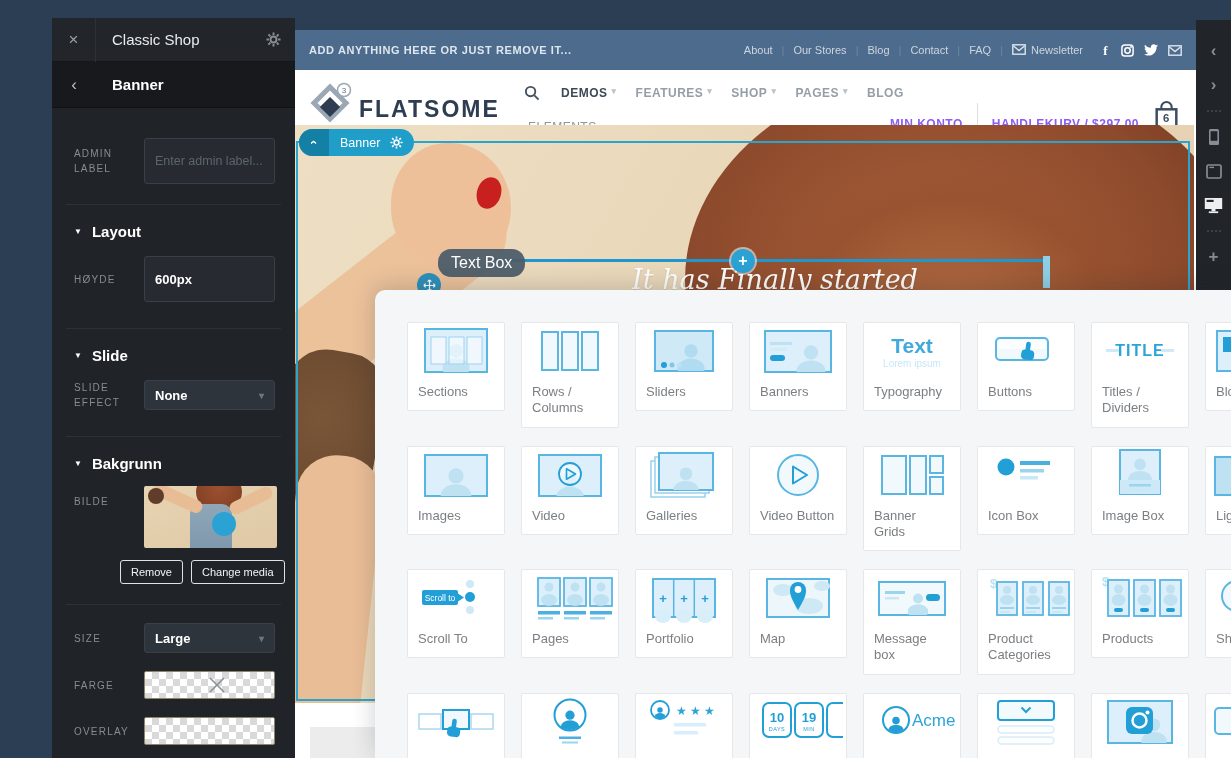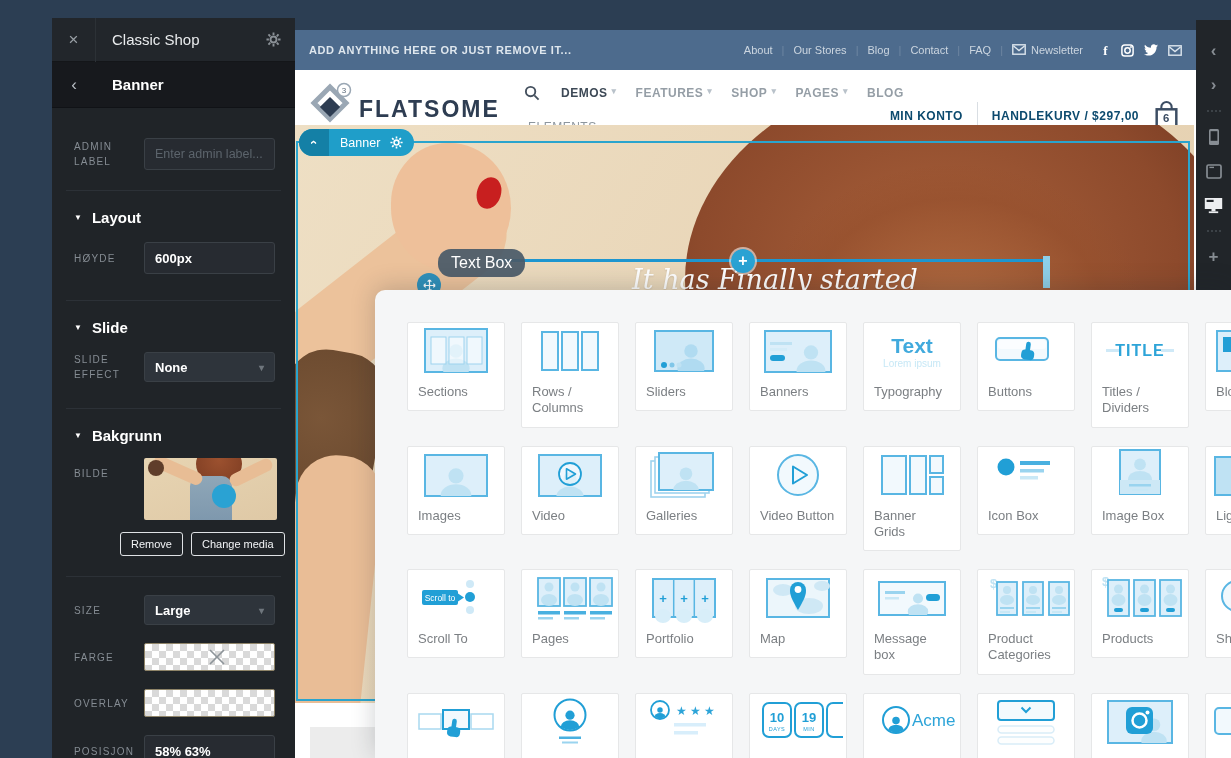--- a/index.html
+++ b/index.html
@@ -17,21 +17,21 @@
   .sb-title { flex:1; padding-left:16px; color:#e9ebed; font-size:15px; }
   .sb-gear { padding-right:14px; display:flex; cursor:pointer; }
   .sb-crumb { height:46px; display:flex; align-items:center; background:#17191d;
     border-bottom:1px solid #101216; }
   .sb-back { width:44px; text-align:center; color:#b8bec4; font-size:17px; cursor:pointer; }
   .sb-crumb-label { color:#ffffff; font-weight:bold; font-size:15px; padding-left:16px; }
   .field { display:flex; align-items:center; margin:16px 20px 0 22px; }
   .field .lbl { width:70px; flex:none; font-size:10px; letter-spacing:1.2px; color:#858c93;
     line-height:1.5; text-transform:uppercase; }
   .field .ctl { flex:1; position:relative; }
-  .tinput { height:32px; background:#272b31; border:1px solid #3a4046; border-radius:3px;
+  .tinput { height:46px; background:#272b31; border:1px solid #3a4046; border-radius:3px;
     color:#ffffff; font-weight:bold; font-size:13px; display:flex; align-items:center;
     padding:0 10px; }
   .tinput.ph { color:#5c646c; font-weight:normal; font-size:12.5px; }
   .tselect { height:30px; background:#2e343b; border:1px solid #3a4046; border-radius:3px;
     color:#ffffff; font-weight:bold; font-size:13px; display:flex; align-items:center;
     justify-content:space-between; padding:0 10px; cursor:pointer; }
   .tselect .car { color:#6f767d; font-size:10px; }
   .hr { border-top:1px solid #2c3137; margin:20px 14px 0; }
   .h3 { display:flex; align-items:center; gap:10px; margin:18px 0 0 22px; color:#ffffff;
     font-size:15px; font-weight:bold; cursor:pointer; }
@@ -76,22 +76,22 @@
   .logo { position:absolute; left:14px; top:12px; display:flex; cursor:pointer; }
   .brand { position:absolute; left:64px; top:26px; font-size:23px; font-weight:bold; color:#2e3d52;
     letter-spacing:2px; cursor:pointer; }
   .nav1 { position:absolute; left:229px; top:15px; display:flex; align-items:center; gap:19px;
     font-size:12px; font-weight:bold; letter-spacing:.5px; color:#959ea6; }
   .nav-item { display:flex; gap:4px; cursor:pointer; white-space:nowrap; }
   .nav-item.active { color:#3d4956; }
   .nav-item .car { color:#b9c2ca; font-size:9px; }
   .nav2 { position:absolute; left:233px; top:50px; font-size:12px; font-weight:normal;
     letter-spacing:.5px; color:#8d969e; cursor:pointer; }
-  .account { position:absolute; right:16px; top:30px; display:flex; align-items:center; gap:14px;
-    font-size:12px; font-weight:bold; letter-spacing:.5px; color:#0c4a6e; }
+  .account { position:absolute; right:16px; top:30px; display:flex; align-items:flex-end; gap:14px;
+    font-size:12px; font-weight:bold; letter-spacing:.5px; color:#8b5cf6; }
   .acct-div { width:1px; height:28px; background:#d9dee3; }
   .cart-link { cursor:pointer; white-space:nowrap; }
   .bag { display:flex; cursor:pointer; }
 
   .bimg { position:absolute; left:0; top:95px; width:899px; height:578px; overflow:hidden;
     background:linear-gradient(120deg,#eedfc4 0%,#e9d6b8 45%,#e4cfae 100%); }
   .hair { position:absolute; left:390px; top:-60px; width:560px; height:430px; border-radius:50%;
     background:radial-gradient(ellipse at 45% 45%, #a8603a 0%, #8d4a2c 55%, #7a3d24 75%, rgba(122,61,36,0) 76%); }
   .hair2 { position:absolute; left:470px; top:40px; width:380px; height:300px; border-radius:50%;
     background:radial-gradient(ellipse at 50% 50%, #b06a40 0%, rgba(150,80,45,.65) 55%, rgba(150,80,45,0) 72%); }

